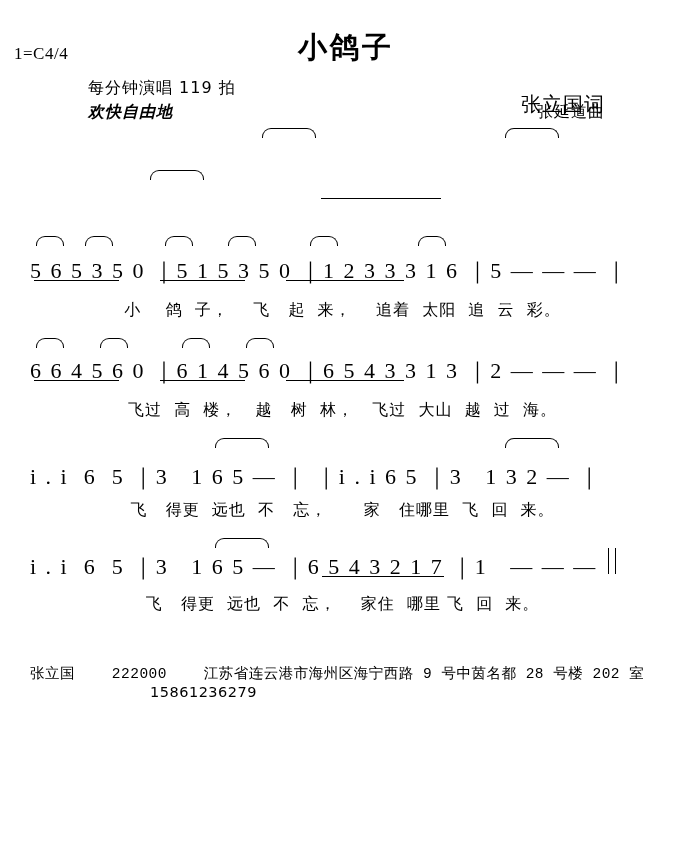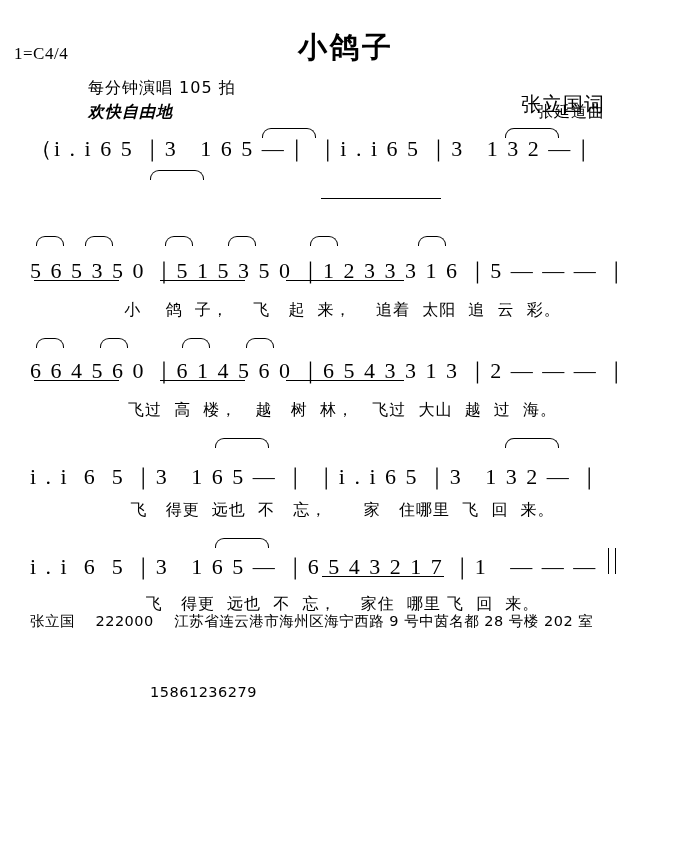--- a/index.html
+++ b/index.html
@@ -134,26 +134,25 @@
     left: 150px;
   }
 </style>
 </head>
 <body>
 
 <div class="sheet">
 
   <div class="key-sig">1=C4/4</div>
   <div class="title">小鸽子</div>
-  <div class="tempo">每分钟演唱 105 拍</div>
+  <div class="tempo">每分钟演唱 119 拍</div>
   <div class="expression">欢快自由地</div>
   <div class="credit-lyric">张立国词</div>
   <div class="credit-music">张延道曲</div>
 
-  <div class="notes-row paren" style="top:134px;">（i . i 6 5 ｜3   1 6 5 —｜ ｜i . i 6 5 ｜3   1 3 2 —｜</div>
   <div class="arc" style="left:262px; top:128px; width:52px;"></div>
   <div class="arc" style="left:505px; top:128px; width:52px;"></div>
 
   <div class="arc" style="left:150px; top:170px; width:52px;"></div>
   <div class="beam" style="left:321px; top:198px; width:120px;"></div>
 
   <div class="arc" style="left:36px; top:236px; width:26px;"></div>
   <div class="arc" style="left:85px; top:236px; width:26px;"></div>
   <div class="arc" style="left:165px; top:236px; width:26px;"></div>
   <div class="arc" style="left:228px; top:236px; width:26px;"></div>
@@ -180,16 +179,16 @@
   <div class="notes-row" style="top:462px;">i . i  6  5 ｜3   1 6 5 — ｜ ｜i . i 6 5 ｜3   1 3 2 — ｜</div>
   <div class="lyric-row" style="top:500px;">飞   得更  远也  不   忘，      家   住哪里  飞  回  来。</div>
 
   <div class="arc" style="left:215px; top:538px; width:52px;"></div>
   <div class="notes-row" style="top:552px;">i . i  6  5 ｜3   1 6 5 — ｜6 5 4 3 2 1 7 ｜1   — — —</div>
   <div class="beam" style="left:322px; top:576px; width:122px;"></div>
   <div class="dbar1" style="left:608px; top:548px;"></div>
   <div class="dbar2" style="left:615px; top:548px;"></div>
   <div class="lyric-row" style="top:594px;">飞   得更  远也  不  忘，    家住  哪里 飞  回  来。</div>
 
-  <div class="footer" style="top:612px;">张立国    222000    江苏省连云港市海州区海宁西路 9 号中茵名都 28 号楼 202 室</div>
+  <div class="footer" style="top:664px;font-family:Liberation Mono, monospace;">张立国    222000    江苏省连云港市海州区海宁西路 9 号中茵名都 28 号楼 202 室</div>
   <div class="footer center" style="top:684px;">15861236279</div>
 
 </div>
 
 </body></html>

